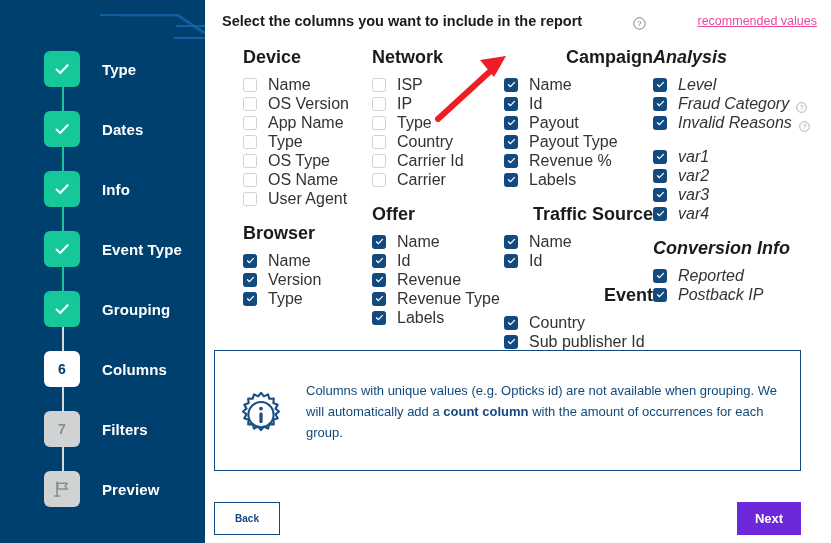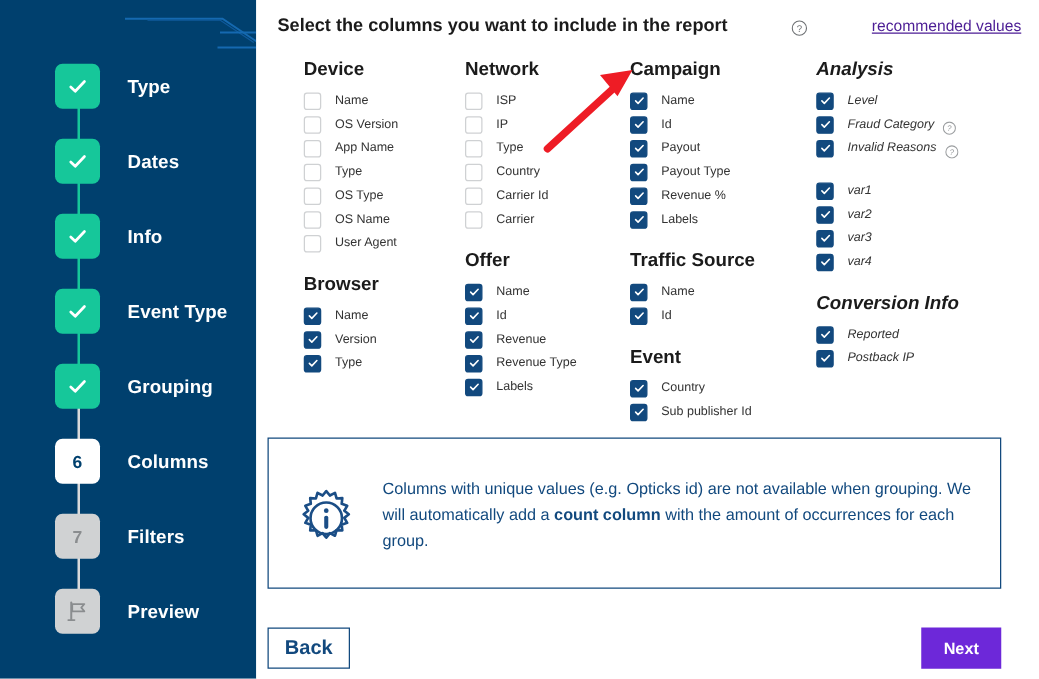--- a/index.html
+++ b/index.html
@@ -105,42 +105,42 @@
     display: inline-block;
     width: 13px; height: 13px;
     margin-left: 7px;
     flex: 0 0 13px;
     position: relative;
     top: 1px;
   }
   .rec-link {
     margin-left: auto;
     font-size: 12.5px;
-    color: #4c1d95;
+    color: #ec4899;
     text-decoration: underline;
     white-space: nowrap;
     cursor: pointer;
   }
 
   
   .cols {
     position: absolute;
     top: 47px; left: 38px;
     width: 580px;
     display: flex;
   }
   .col { position: relative; }
   .col-0 { width: 129px; }
   .col-1 { width: 132px; }
-  .col-2 { width: 149px; }
+  .col-2 { width: 149px; text-align: right; }
   .col-3 { width: 160px; font-style: italic; }
 
   .group { margin-bottom: 0; }
   .group-title {
-    font-size: 15px;
+    font-size: 18px;
     font-weight: bold;
     color: #1b1b1b;
     margin-bottom: 7px;
     white-space: nowrap;
   }
   .group + .group { margin-top: 15px; }
 
   .cb-row {
     display: flex;
     align-items: center;
@@ -160,21 +160,21 @@
     background: #ffffff;
     border: 1px solid #cfd1d3;
   }
   .cb.on {
     background: #12497e;
     border: 1px solid #12497e;
   }
   .cb .tick { width: 9px; height: 9px; display: block; }
   .cb-label {
     margin-left: 11px;
-    font-size: 10px;
+    font-size: 16px;
     color: #333333;
   }
   .mini-q {
     display: inline-block;
     width: 11px; height: 11px;
     margin-left: 7px;
     position: relative;
     top: 1px;
   }
 
@@ -214,21 +214,21 @@
   .infobox-text b { font-weight: bold; }
 
   
   .btn-back {
     position: absolute;
     left: 9px; top: 502px;
     width: 66px; height: 33px;
     border: 1.5px solid #12497e;
     background: #ffffff;
     color: #12497e;
-    font-size: 16px;
+    font-size: 10px;
     font-weight: bold;
     font-family: "Liberation Sans", sans-serif;
     cursor: pointer;
     padding: 0;
   }
   .btn-next {
     position: absolute;
     left: 532px; top: 502px;
     width: 64px; height: 33px;
     border: none;

